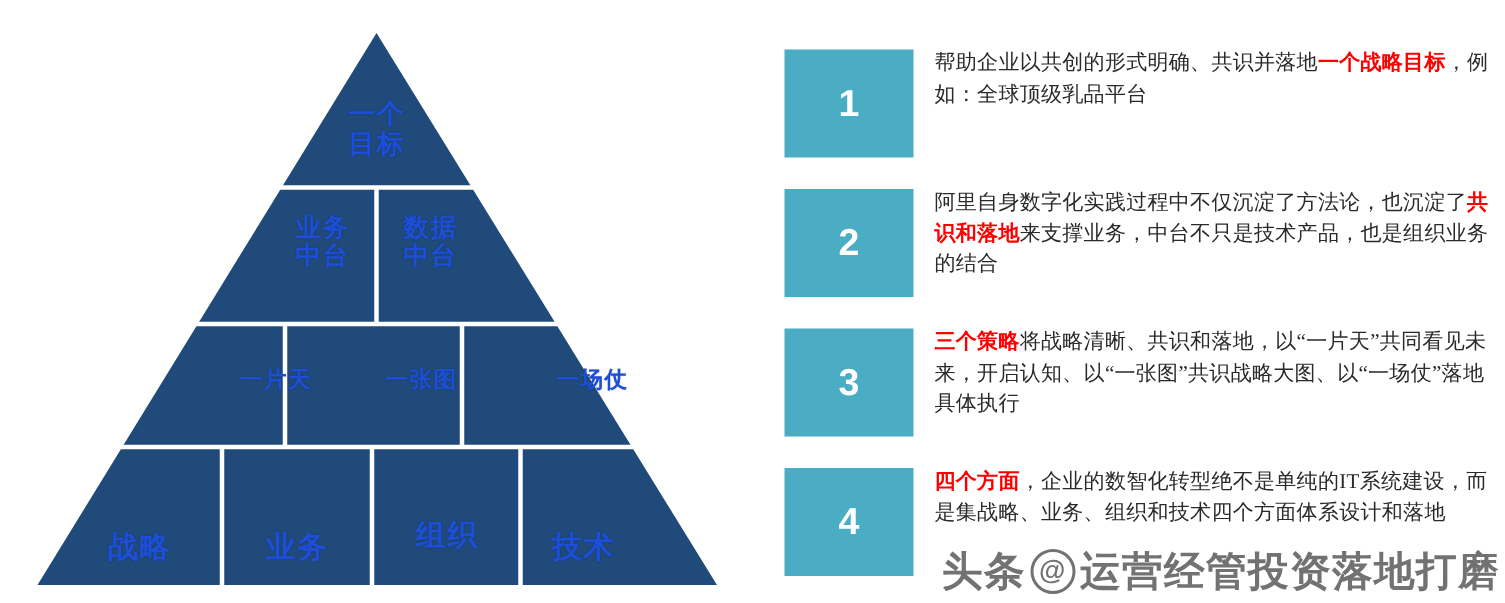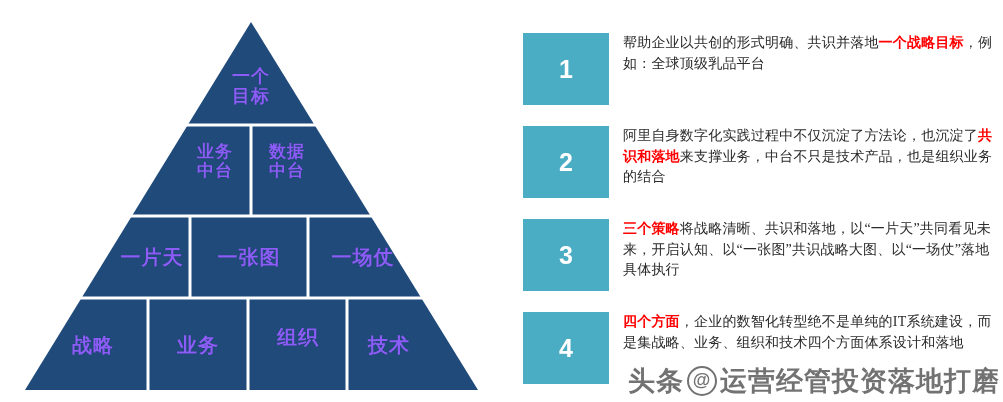--- a/index.html
+++ b/index.html
@@ -28,33 +28,33 @@
     width: 503px;
     height: 402px;
   }
   #pyramid-svg {
     position: absolute;
     left: 0;
     top: 0;
   }
   .pyr-label {
     position: absolute;
-    color: #8b5cf6;
+    color: #1d4ed8;
     text-align: center;
     font-weight: 700;
     line-height: 1.12;
     letter-spacing: 1px;
     white-space: pre-line;
     text-shadow: 0 0 1px rgba(0,0,0,0.25);
     pointer-events: none;
   }
   .lbl-r1 { font-size: 18px; }
   .lbl-r2 { font-size: 17px; }
-  .lbl-r3 { font-size: 20px; }
-  .lbl-r4 { font-size: 20px; }
+  .lbl-r3 { font-size: 15px; margin-left: 32px; }
+  .lbl-r4 { font-size: 20px; margin-top: 20px; }
 
   
   #list-panel {
     position: absolute;
     left: 503px;
     top: 0;
     width: 500px;
     height: 402px;
   }
   .row {

